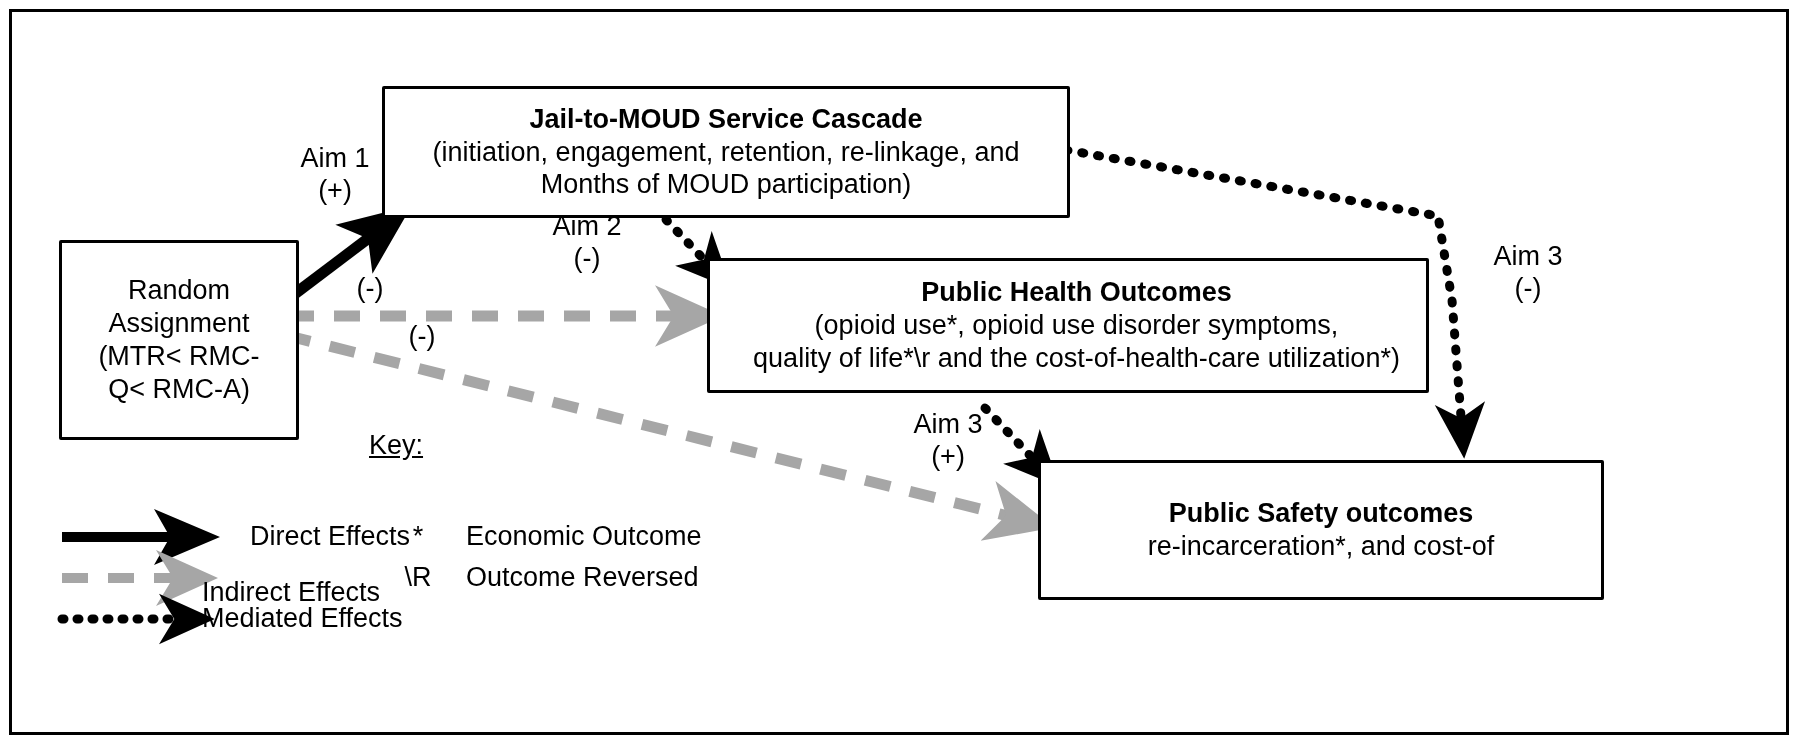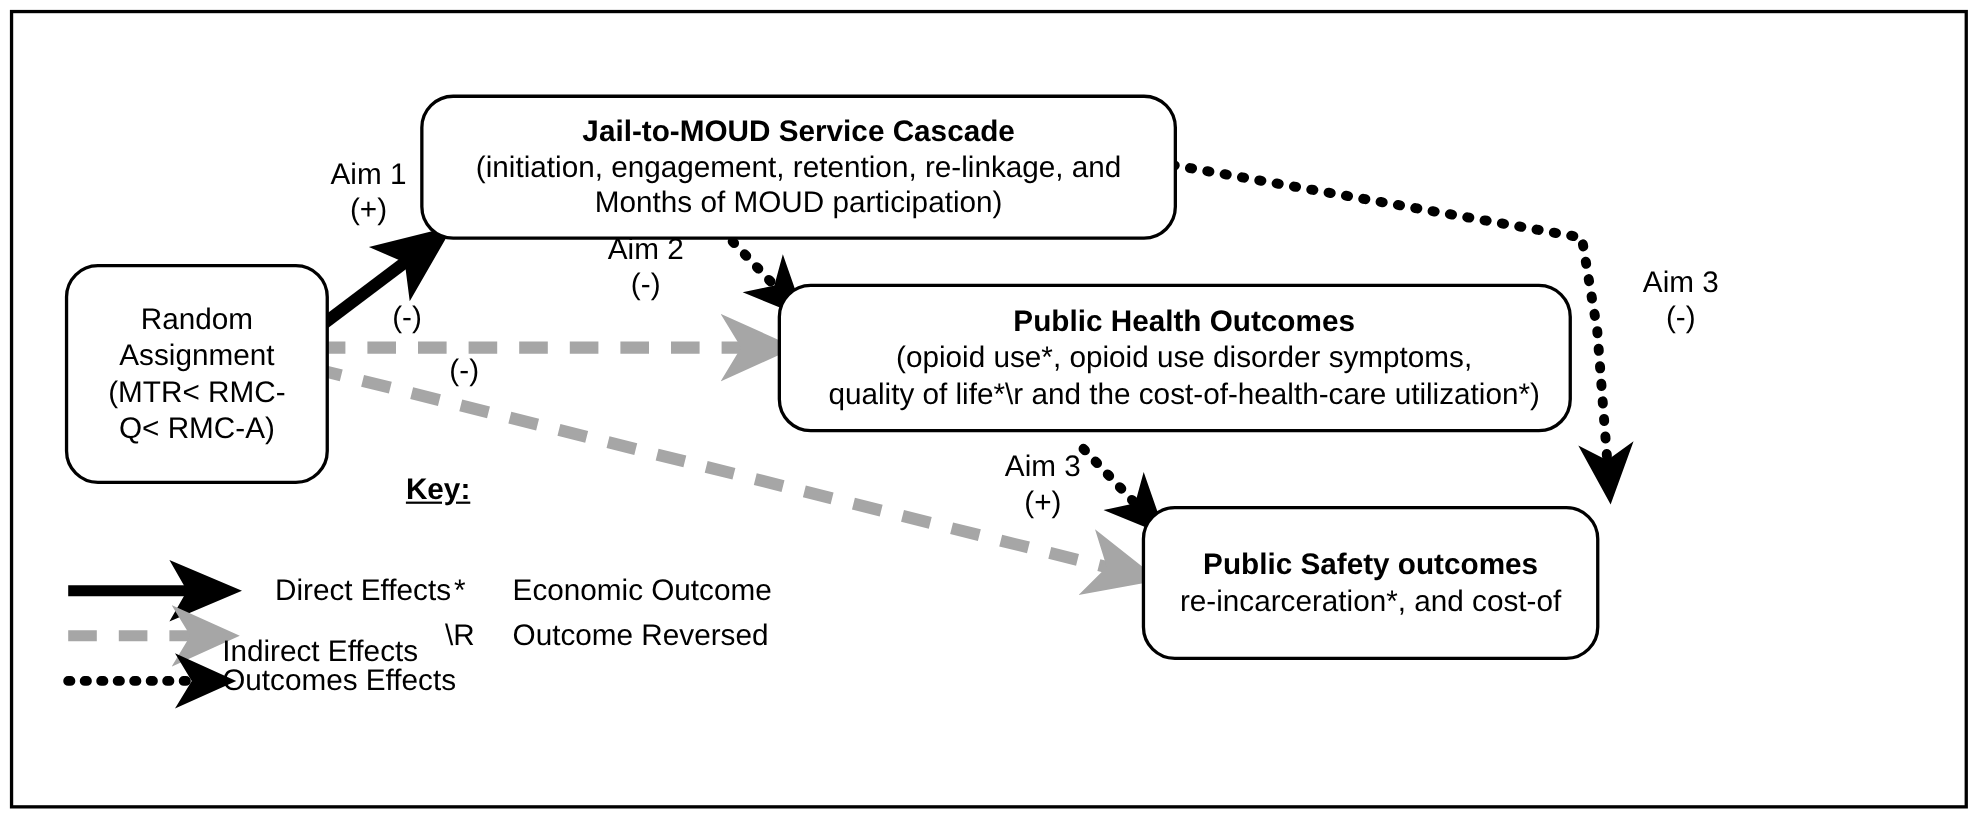--- a/index.html
+++ b/index.html
@@ -1,20 +1,20 @@
 <!DOCTYPE html>
 <html><head>
 <meta charset="utf-8">
 <style>
   html,body{margin:0;padding:0;background:#ffffff;}
   body{font-family:"Liberation Sans", sans-serif;}
   #page{position:relative;width:1800px;height:745px;background:#ffffff;overflow:hidden;}
   #frame{position:absolute;left:9px;top:9px;width:1780px;height:726px;border:3px solid #000;box-sizing:border-box;background:#fff;}
   svg#canvas{position:absolute;left:0;top:0;width:1800px;height:745px;}
-  .box{position:absolute;border:3px solid #000;border-radius:30px;background:#fff;
+  .box{position:absolute;border:3px solid #000;border-radius:2px;background:#fff;
        display:flex;flex-direction:column;align-items:center;justify-content:center;
        text-align:center;box-sizing:border-box;}
   .btitle{font-weight:bold;font-size:27px;line-height:1.22;color:#000;}
   .bline{font-size:27px;line-height:1.22;color:#000000;}
   .lbl{position:absolute;font-size:27px;color:#000;text-align:center;line-height:1.2;white-space:nowrap;}
   .key-title{position:absolute;font-size:27px;color:#000;text-decoration:underline;}
   .key-row{position:absolute;font-size:27px;color:#000;white-space:nowrap;}
   .key-sym{position:absolute;font-size:27px;color:#000;text-align:center;white-space:nowrap;}
 </style>
 </head>
@@ -83,21 +83,21 @@
     <div class="bline">(initiation, engagement, retention, re-linkage, and</div>
     <div class="bline">Months of MOUD participation)</div>
   </div>
 
   <div class="box" style="left:707px;top:258px;width:722px;height:135px;padding-left:17px;">
     <div class="btitle">Public Health Outcomes</div>
     <div class="bline">(opioid use*, opioid use disorder symptoms,</div>
     <div class="bline">quality of life*\r and the cost-of-health-care utilization*)</div>
   </div>
 
-  <div class="box" style="left:1038px;top:460px;width:416px;height:140px;">
+  <div class="box" style="left:1038px;top:460px;width:566px;height:140px;">
     <div class="btitle">Public Safety outcomes</div>
     <div class="bline">re-incarceration*, and cost-of</div>
   </div>
 
   <div class="lbl" style="left:275px;top:142px;width:120px;">
     <div>Aim 1</div>
     <div>(+)</div>
   </div>
 
   <div class="lbl" style="left:527px;top:210px;width:120px;">
@@ -112,24 +112,24 @@
   <div class="lbl" style="left:888px;top:408px;width:120px;">
     <div>Aim 3</div>
     <div>(+)</div>
   </div>
 
   <div class="lbl" style="left:1468px;top:240px;width:120px;">
     <div>Aim 3</div>
     <div>(-)</div>
   </div>
 
-  <div class="key-title" style="left:369px;top:430px;font-weight:bold;">Key:</div>
+  <div class="key-title" style="left:369px;top:430px;">Key:</div>
 
   <div class="key-row" style="left:202px;top:521px;margin-left:48px;">Direct Effects</div>
   <div class="key-row" style="left:202px;top:577px;">Indirect Effects</div>
-  <div class="key-row" style="left:202px;top:603px;">Outcomes Effects</div>
+  <div class="key-row" style="left:202px;top:603px;">Mediated Effects</div>
 
   <div class="key-sym" style="left:396px;top:521px;width:44px;">*</div>
   <div class="key-row" style="left:466px;top:521px;">Economic Outcome</div>
 
   <div class="key-sym" style="left:396px;top:562px;width:44px;">\R</div>
   <div class="key-row" style="left:466px;top:562px;">Outcome Reversed</div>
 </div>
 
 </body></html>

